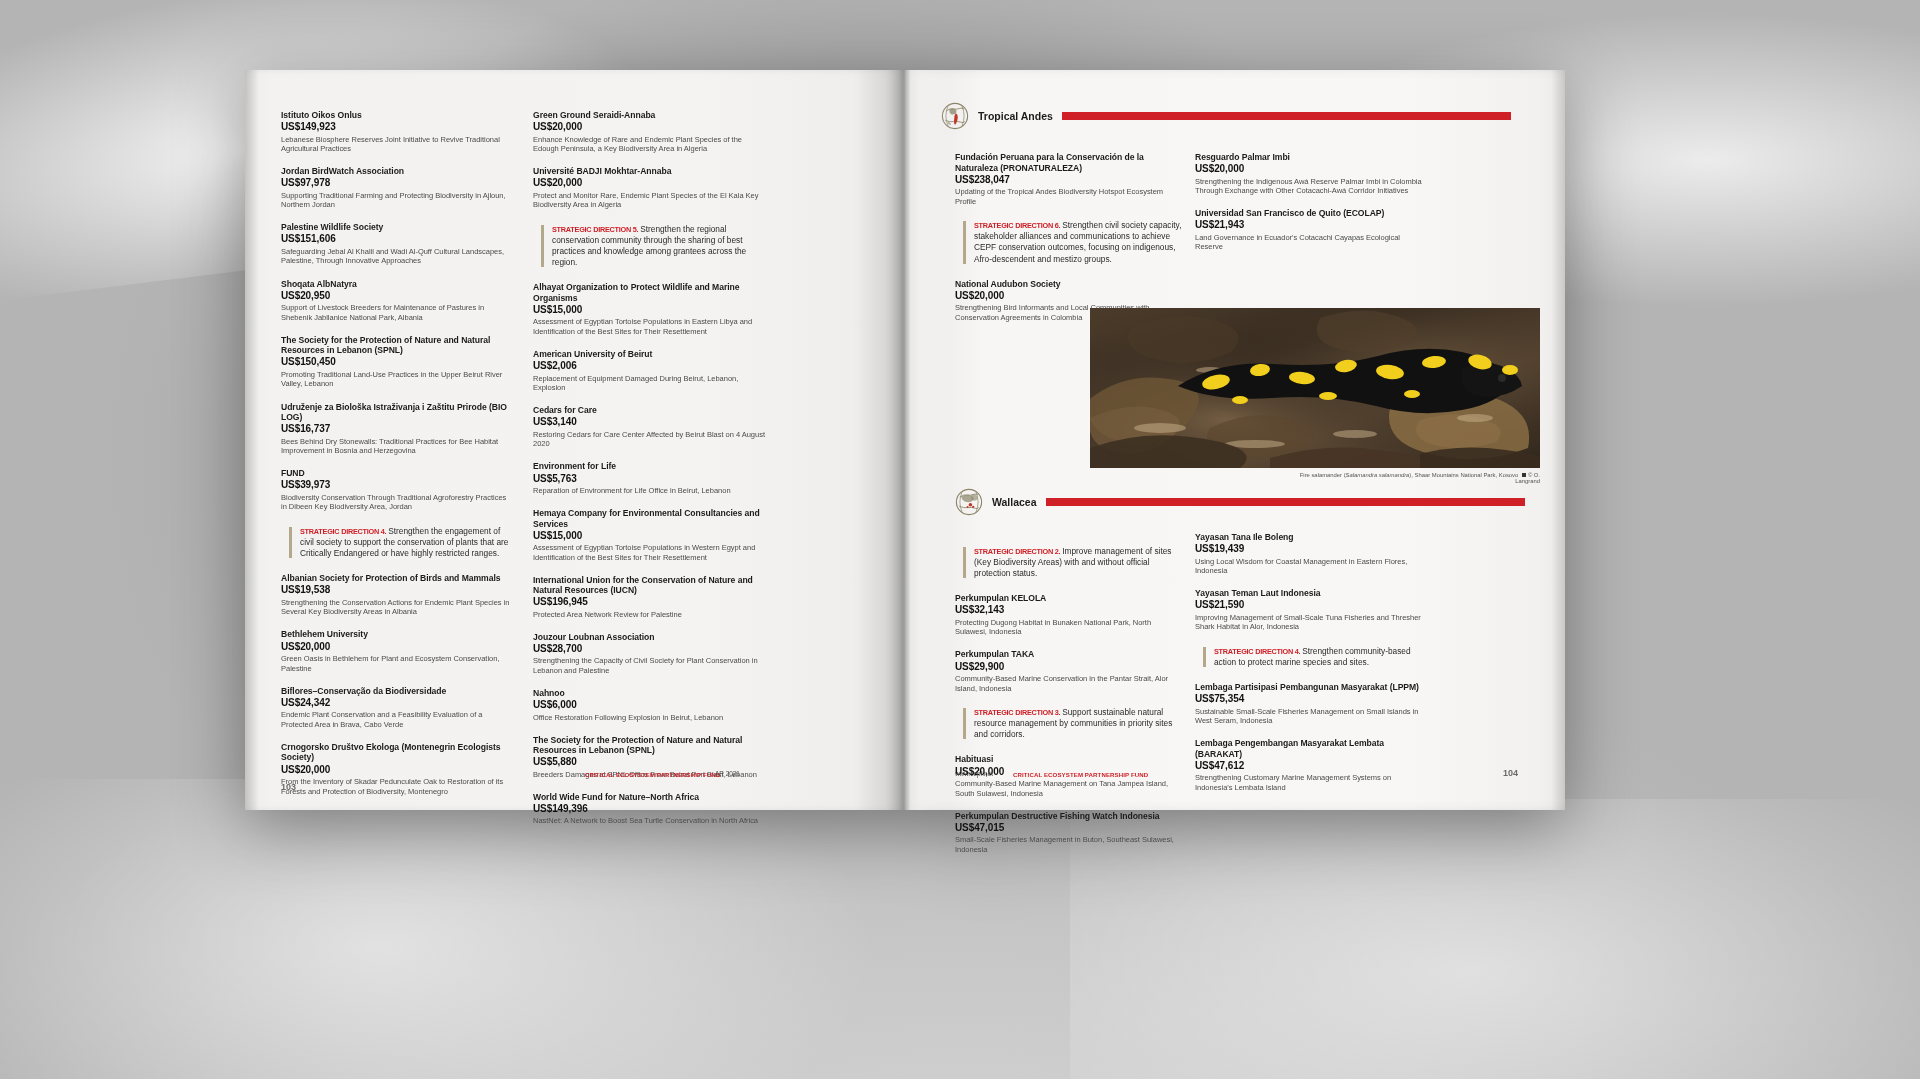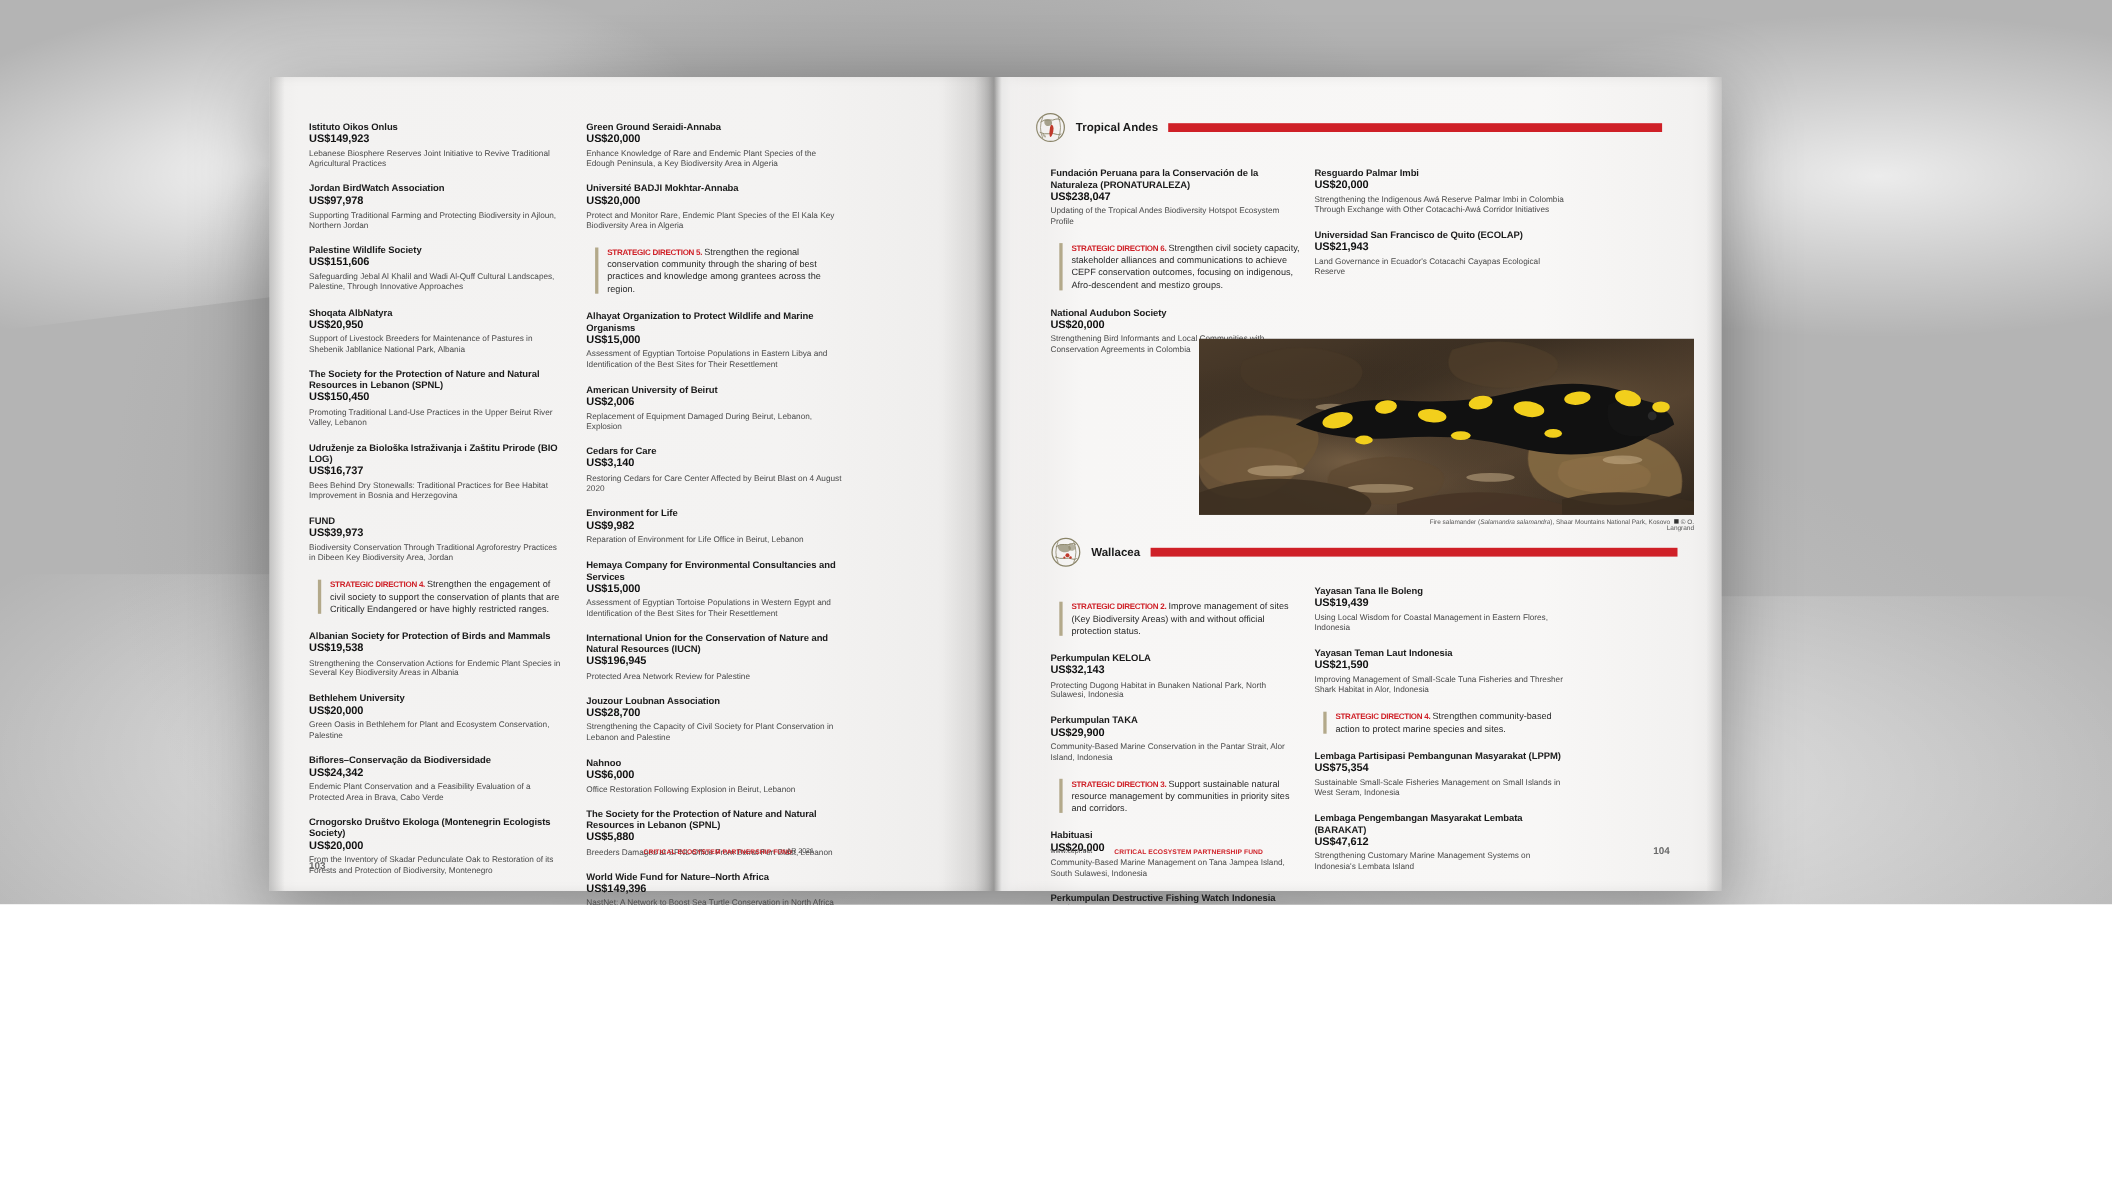--- a/index.html
+++ b/index.html
@@ -2,21 +2,21 @@
 <html><head>
 <meta charset="utf-8">
 <style>
   html,body{margin:0;padding:0;}
   body{
     width:1920px;height:1079px;overflow:hidden;
     font-family:"Liberation Sans", sans-serif;
     background:#ffffff;
   }
   #stage{
-    position:relative;width:1920px;height:822px;
+    position:relative;width:1920px;height:1079px;
     background:
       radial-gradient(ellipse 1100px 700px at 50% 120%, #d9d9d9 0%, #c9c9c9 45%, #bdbdbd 75%, #b4b4b4 100%);
     overflow:hidden;
   }
   
   .bg-streak{position:absolute;pointer-events:none;}
   .bg-s1{top:-40px;left:-60px;width:760px;height:300px;
     background:radial-gradient(ellipse at 40% 60%, rgba(255,255,255,.85), rgba(255,255,255,0) 62%);
     transform:rotate(-7deg);}
   .bg-s2{top:-60px;left:420px;width:900px;height:260px;
@@ -216,21 +216,21 @@
             <div class="g-amt">US$2,006</div>
             <div class="g-desc">Replacement of Equipment Damaged During Beirut, Lebanon, Explosion</div>
           </div>
           <div class="grant">
             <div class="g-name">Cedars for Care</div>
             <div class="g-amt">US$3,140</div>
             <div class="g-desc">Restoring Cedars for Care Center Affected by Beirut Blast on 4 August 2020</div>
           </div>
           <div class="grant">
             <div class="g-name">Environment for Life</div>
-            <div class="g-amt">US$9,982</div>
+            <div class="g-amt">US$5,763</div>
             <div class="g-desc">Reparation of Environment for Life Office in Beirut, Lebanon</div>
           </div>
           <div class="grant">
             <div class="g-name">Hemaya Company for Environmental Consultancies and Services</div>
             <div class="g-amt">US$15,000</div>
             <div class="g-desc">Assessment of Egyptian Tortoise Populations in Western Egypt and Identification of the Best Sites for Their Resettlement</div>
           </div>
           <div class="grant">
             <div class="g-name">International Union for the Conservation of Nature and Natural Resources (IUCN)</div>
             <div class="g-amt">US$196,945</div>

